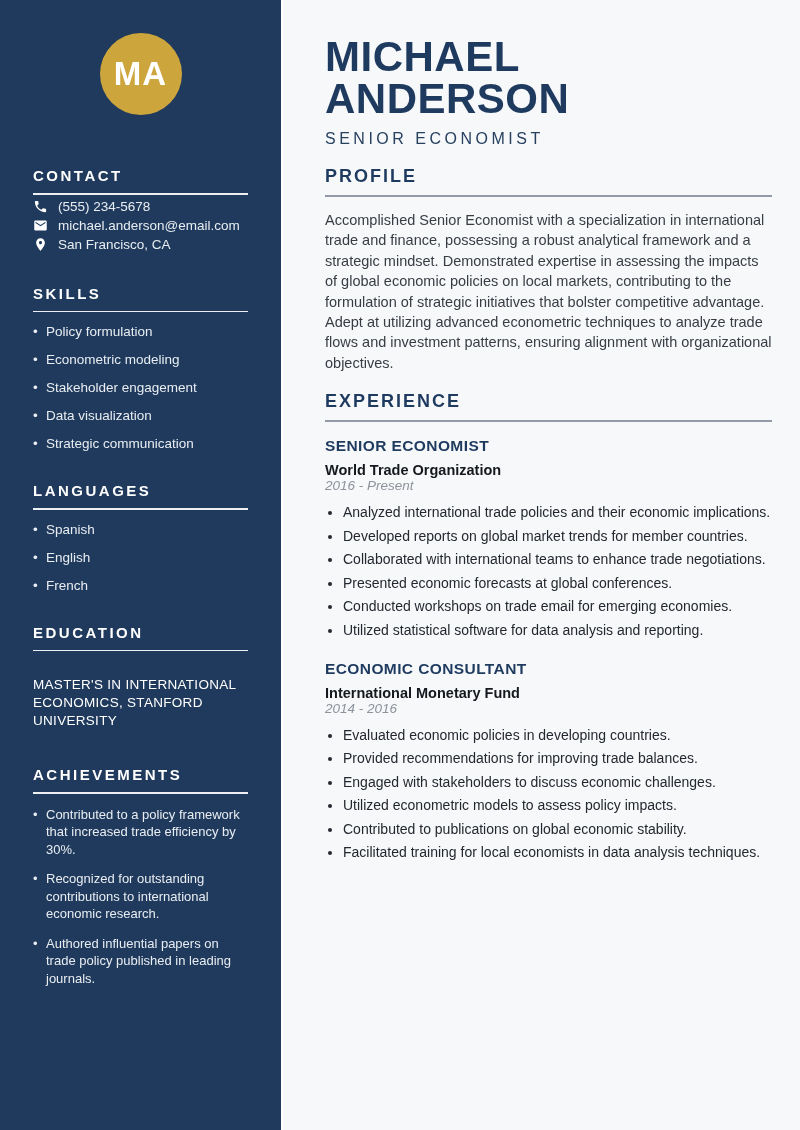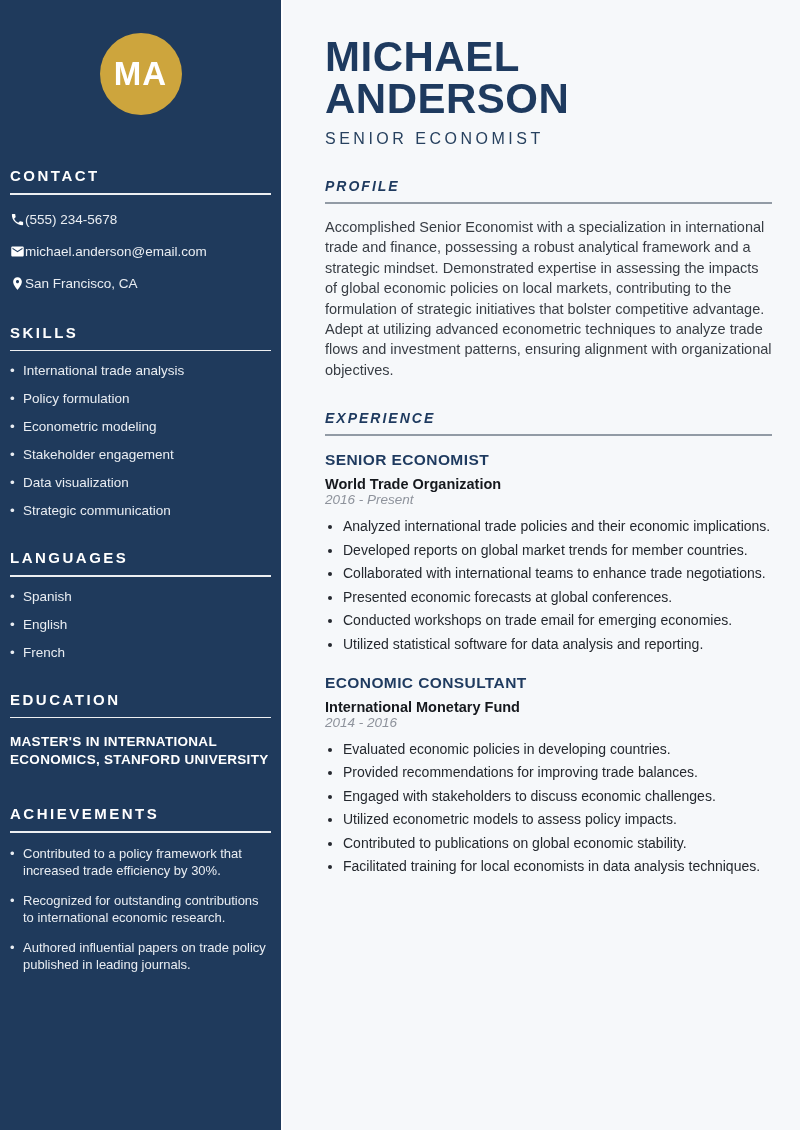--- a/index.html
+++ b/index.html
@@ -11,21 +11,21 @@
     overflow: hidden;
   }
 
   
   .sidebar {
     width: 281px;
     flex: 0 0 281px;
     height: 1130px;
     background: #1f3a5c;
     color: #e9edf2;
-    padding: 0 10px;
+    padding: 0 33px;
   }
   .avatar {
     width: 82px; height: 82px;
     margin: 33px auto 0;
     background: #cda53d;
     border-radius: 50%;
     display: flex; align-items: center; justify-content: center;
     color: #ffffff;
     font-size: 33px;
     font-weight: bold;
@@ -39,21 +39,22 @@
   }
   .side-rule {
     height: 1.5px;
     background: rgba(255,255,255,0.92);
     margin-top: 9px;
   }
   .sec-contact { margin-top: 52px; }
   .contact-row {
     display: flex;
     align-items: center;
-    margin-top: 17px;
+    gap: 10px;
+    margin-top: 4px;
     font-size: 13.5px;
   }
   .contact-row .icn { width: 15px; height: 15px; flex: 0 0 15px; display: inline-flex; }
   .contact-row .icn svg { width: 15px; height: 15px; fill: #ffffff; }
   .sec-skills { margin-top: 33px; }
   .sec-languages { margin-top: 30px; }
   .sec-education { margin-top: 30px; }
   .sec-achievements { margin-top: 36px; }
   .side-list { list-style: none; margin-top: 7px; }
   .side-list li {
@@ -64,24 +65,24 @@
     line-height: 17px;
   }
   .side-list li::before {
     content: "•";
     position: absolute;
     left: 0; top: 0;
     color: #e9edf2;
   }
   .side-list.small li { font-size: 13px; line-height: 17.5px; margin-top: 12px; }
   .degree {
-    margin-top: 15px;
+    margin-top: 25px;
     color: #ffffff;
     font-size: 13.5px;
-    font-weight: bold;
+    font-weight: normal;
     line-height: 18px;
     letter-spacing: 0.3px;
   }
 
   
   .main {
     flex: 1;
     background: #f6f8fa;
     border-left: 2px solid #ffffff;
     padding: 36px 28px 0 42px;
@@ -94,26 +95,25 @@
     line-height: 1;
   }
   .job-subtitle {
     margin-top: 10px;
     color: #27415f;
     font-size: 16px;
     letter-spacing: 3.5px;
     font-weight: 500;
   }
   .main-heading {
-    margin-top: 30px;
+    margin-top: 18px;
     color: #1e3a5f;
-    font-size: 14px;
+    font-size: 18px;
     font-weight: bold;
     letter-spacing: 2px;
-    font-style: italic;
   }
   .main-rule { height: 2px; background: #929ba5; margin-top: 8px; }
   .profile-text {
     margin-top: 13px;
     font-size: 14.5px;
     line-height: 20.4px;
     color: #383d44;
   }
   .job { margin-top: 15px; }
   .job + .job { margin-top: 22px; }
@@ -179,21 +179,20 @@
           </svg>
       </span>
       <span>San Francisco, CA</span>
     </div>
   </section>
 
   <section class="sec-skills">
     <div class="side-heading">SKILLS</div>
     <div class="side-rule"></div>
     <ul class="side-list">
-      <li>International trade analysis</li>
       <li>Policy formulation</li>
       <li>Econometric modeling</li>
       <li>Stakeholder engagement</li>
       <li>Data visualization</li>
       <li>Strategic communication</li>
     </ul>
   </section>
 
   <section class="sec-languages">
     <div class="side-heading">LANGUAGES</div>

